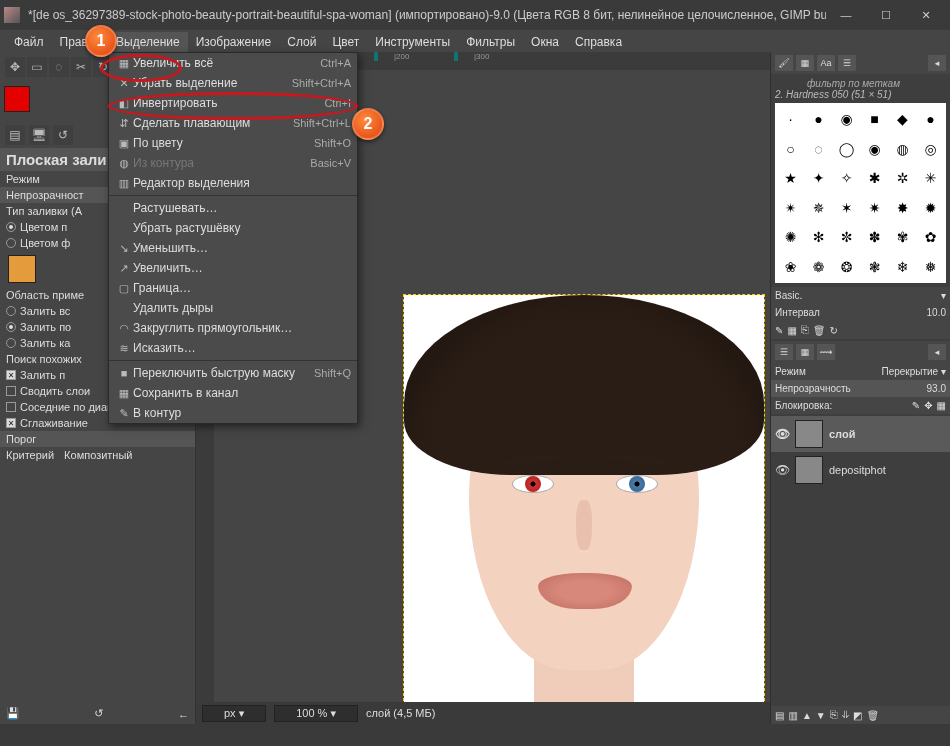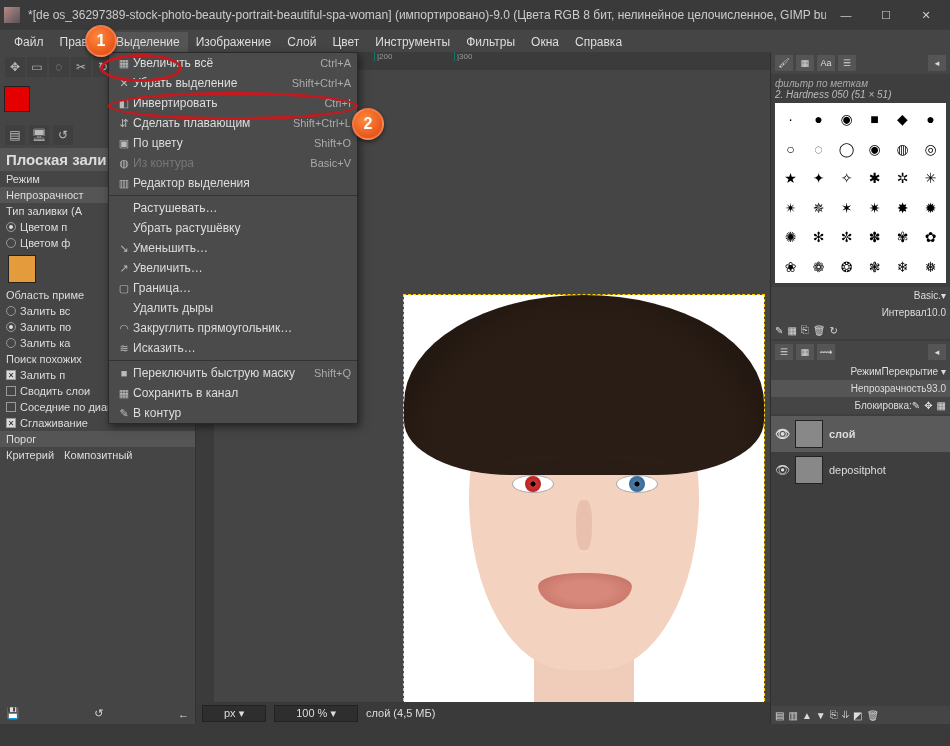--- a/index.html
+++ b/index.html
@@ -28,21 +28,21 @@
 .left-panel .row { display: flex; align-items: center; padding: 2px 6px; font-size: 11px; }
 .left-panel .radio, .left-panel .check { width: 10px; height: 10px; border: 1px solid #999; margin-right: 4px; display: inline-block; }
 .left-panel .radio { border-radius: 50%; }
 .left-panel .radio.on::after { content: ""; display: block; width: 4px; height: 4px; background: #ddd; border-radius: 50%; margin: 2px; }
 .left-panel .check.on { background: #ddd; }
 .left-panel .palette-sw { width: 28px; height: 28px; background: #e39b3c; border: 1px solid #222; margin: 4px 8px; }
 
 
 .canvas-zone { flex: 1; position: relative; background: #454545; }
 .ruler-h { position: absolute; top: 0; left: 18px; right: 0; height: 18px; background: #3b3b3b; font-size: 8px; color: #999; overflow: hidden; }
-.ruler-h span { display: inline-block; width: 80px; border-left: 1px solid #0f766e; padding-left: 2px; }
+.ruler-h span { display: inline-block; width: 80px; border-left: 4px solid #0f766e; padding-left: 16px; }
 .ruler-v { position: absolute; top: 18px; left: 0; width: 18px; bottom: 0; background: #3b3b3b; font-size: 8px; color: #999; }
 .ruler-v span { display: block; height: 80px; border-top: 1px solid #666; padding-top: 2px; writing-mode: vertical-rl; }
 .canvas-scroll { position: absolute; top: 18px; left: 18px; right: 0; bottom: 0; background: #454545; overflow: hidden; }
 .image { position: absolute; top: 225px; left: 190px; width: 360px; height: 410px; background: #fff; outline: 1px dashed #fc0; }
 .face { width: 100%; height: 100%; position: relative; }
 .hair { position: absolute; top: 0; left: 0; right: 0; height: 180px; background: radial-gradient(ellipse at 50% 90%,#2a1d15 60%,#1a120d 95%); border-radius: 50% 50% 30% 30% / 60% 60% 30% 30%; }
 .skin { position: absolute; top: 45px; left: 65px; width: 230px; height: 330px; background: #f4d2c0; border-radius: 48% 48% 45% 45% / 50% 50% 55% 55%; }
 .brow { position: absolute; width: 60px; height: 8px; background: #2a1e17; border-radius: 40% 60% 0 0; }
 .brow.l { top: 160px; left: 100px; transform: rotate(-6deg); }
 .brow.r { top: 160px; left: 205px; transform: rotate(6deg) scaleX(-1); }
@@ -54,25 +54,25 @@
 .iris.blue { background: radial-gradient(circle,#000 20%,#4a7ca8 25%,#3a6a95 70%); }
 .nose { position: absolute; top: 205px; left: 172px; width: 16px; height: 50px; background: #e8c0ad; border-radius: 40%; }
 .lips { position: absolute; top: 278px; left: 134px; width: 94px; height: 36px; background: radial-gradient(ellipse,#d7887b 40%,#c77568 80%); border-radius: 50% 50% 45% 45% / 40% 40% 70% 70%; }
 .neck { position: absolute; top: 340px; left: 130px; width: 100px; height: 80px; background: #f0ccba; }
 
 
 .right-panel { width: 180px; background: #3e3e3e; border-left: 1px solid #2e2e2e; display: flex; flex-direction: column; overflow: hidden; }
 .right-panel .tabs { height: 22px; background: #454545; display: flex; align-items: center; padding: 0 4px; gap: 3px; }
 .right-panel .tabs .t { width: 18px; height: 16px; background: #555; font-size: 9px; display: flex; align-items: center; justify-content: center; }
 .right-panel .brush-panel { padding: 4px; }
-.right-panel .brush-panel .filter-lbl { font-size: 10px; color: #aaa; font-style: italic; }
+.right-panel .brush-panel .filter-lbl { font-size: 10px; color: #aaa; font-style: italic; margin-left: 32px; }
 .right-panel .brush-panel .brush-name { font-size: 10px; color: #bbb; font-style: italic; }
 .right-panel .brush-grid { background: #fff; height: 180px; display: grid; grid-template-columns: repeat(6,1fr); gap: 1px; padding: 2px; overflow: hidden; margin-top: 3px; }
 .right-panel .brush-grid .b { background: #fff; display: flex; align-items: center; justify-content: center; font-size: 14px; color: #000; }
-.right-panel .brush-ctrl { padding: 3px 4px; font-size: 10px; display: flex; align-items: center; justify-content: flex-end; background: #454545; }
+.right-panel .brush-ctrl { padding: 3px 4px; font-size: 10px; display: flex; align-items: center; justify-content: space-between; background: #454545; }
 .right-panel .layers { flex: 1; background: #3e3e3e; padding: 2px 0; }
 .right-panel .layer-row { display: flex; align-items: center; padding: 4px; gap: 6px; font-size: 11px; }
 .right-panel .layer-row.sel { background: #5a5a5a; font-weight: bold; }
 .right-panel .layer-thumb { width: 28px; height: 28px; background: #888; border: 1px solid #222; }
 .right-panel .eye-vis { width: 14px; font-size: 12px; }
 
 
 .statusbar { position: absolute; bottom: 22px; left: 196px; right: 180px; height: 22px; background: #3a3a3a; display: flex; align-items: center; font-size: 11px; padding: 0 6px; gap: 8px; }
 .statusbar .field { background: #2e2e2e; padding: 1px 21px; border: 1px solid #222; }
 

